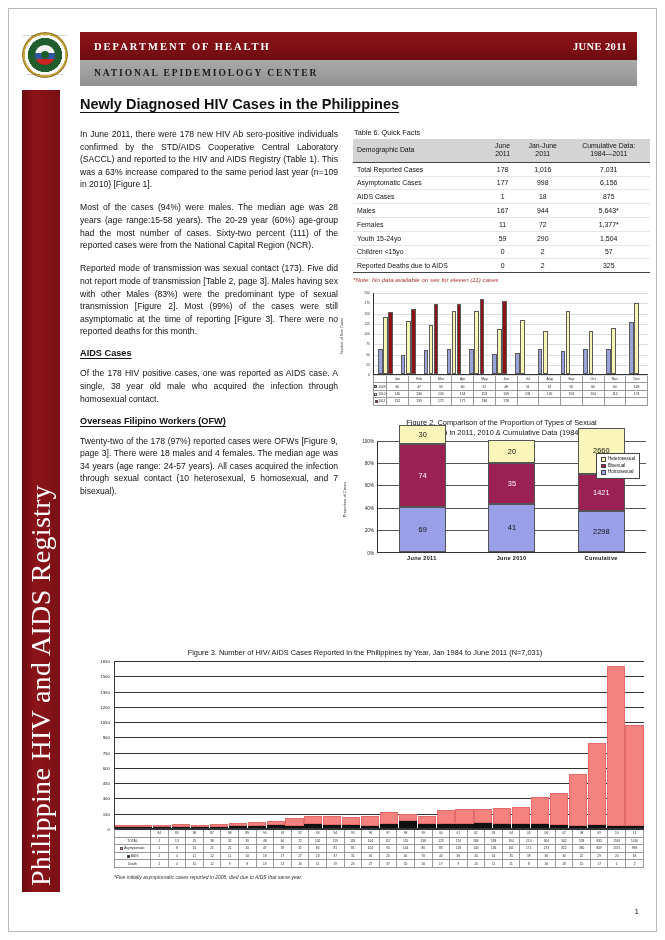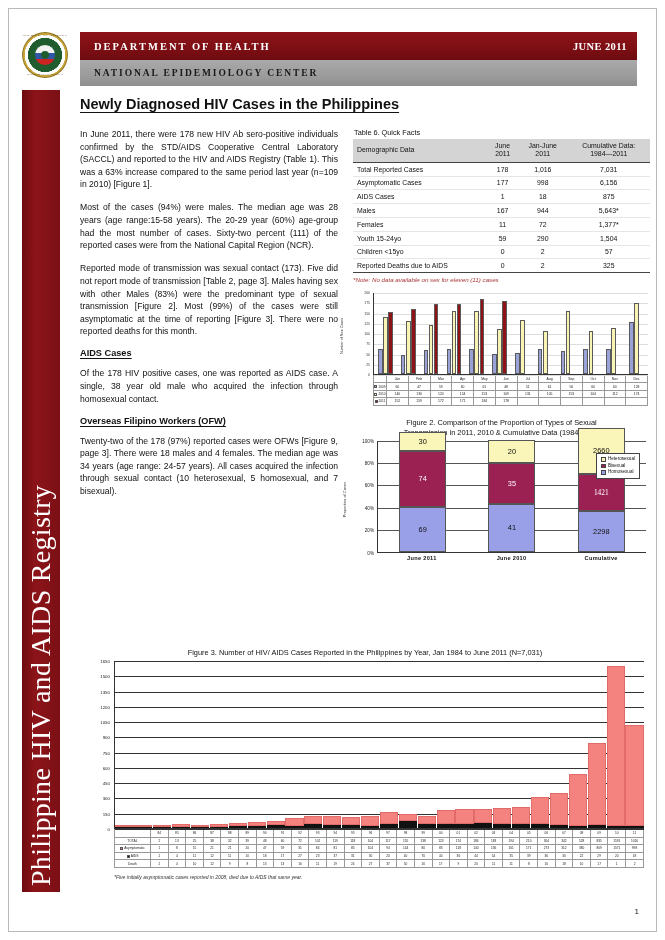--- a/index.html
+++ b/index.html
@@ -475,35 +475,35 @@
             <i style="top: 89.6px;"></i>
             <i style="top: 67.2px;"></i>
             <i style="top: 44.8px;"></i>
             <i style="top: 22.4px;"></i>
             <i style="top: 0px;"></i>
           </div>
         <div class="fig2-cols" id="f2bars">
             <div class="fig2-col">
               <div class="fig2-stack">
                 <div class="fig2-seg s-het" style="height: 18.928px;">30</div>
-                <div class="fig2-seg s-bis" style="height: 56px;">74</div>
+                <div class="fig2-seg s-bis" style="height: 63px;">74</div>
                 <div class="fig2-seg s-hom" style="height: 44.912px;">69</div>
               </div>
             </div>
             <div class="fig2-col">
               <div class="fig2-stack">
                 <div class="fig2-seg s-het" style="height: 23.296px;">20</div>
                 <div class="fig2-seg s-bis" style="height: 40.88px;">35</div>
                 <div class="fig2-seg s-hom" style="height: 47.824px;">41</div>
               </div>
             </div>
             <div class="fig2-col">
               <div class="fig2-stack">
                 <div class="fig2-seg s-het" style="height: 46.704px;">2660</div>
-                <div class="fig2-seg s-bis" style="height: 37px; font-family: Liberation Serif, serif;">1421</div>
+                <div class="fig2-seg s-bis" style="height: 37px;">1421</div>
                 <div class="fig2-seg s-hom" style="height: 40.32px;">2298</div>
               </div>
             </div>
           </div>
         <div class="fig2-legend" id="f2leg">
             <div>
               <i style="background:#faf5b8"></i>
               <span>Heterosexual</span>
             </div>
             <div>

